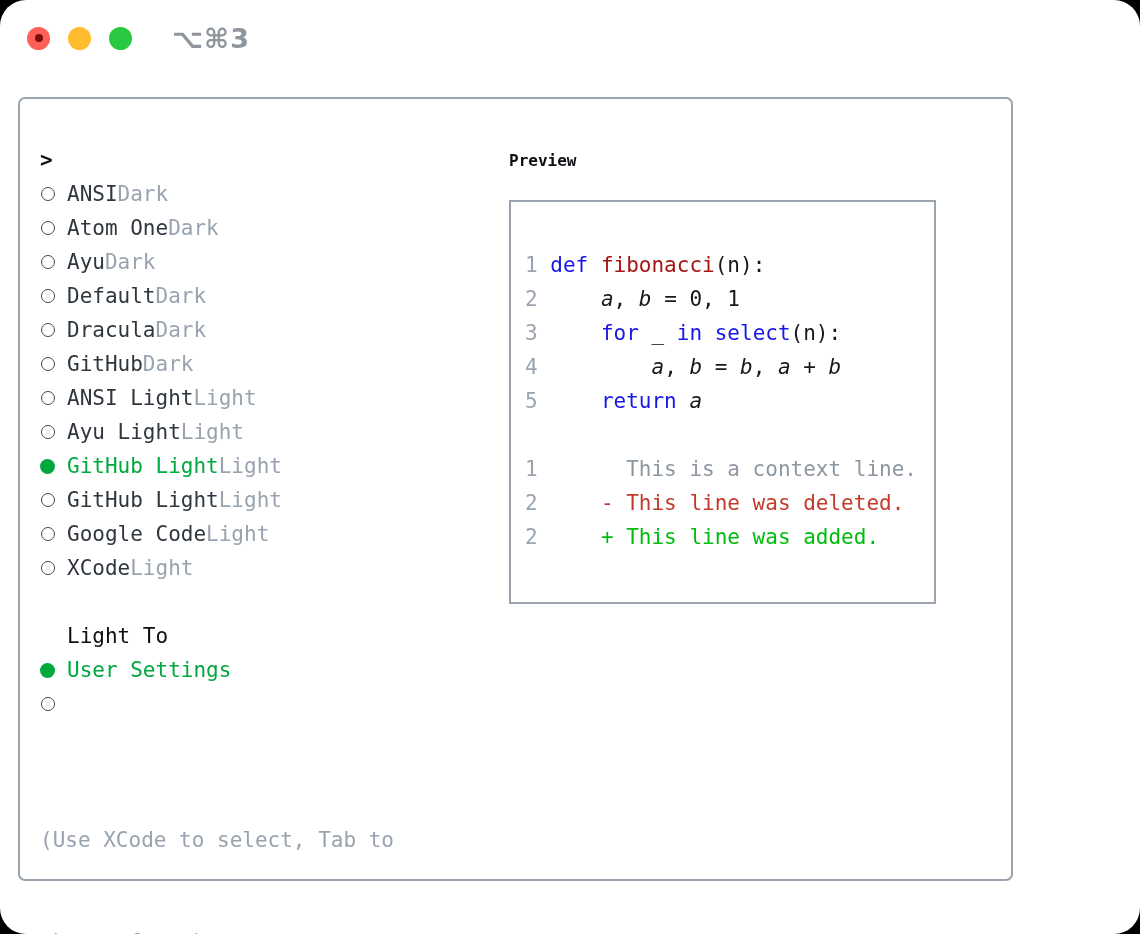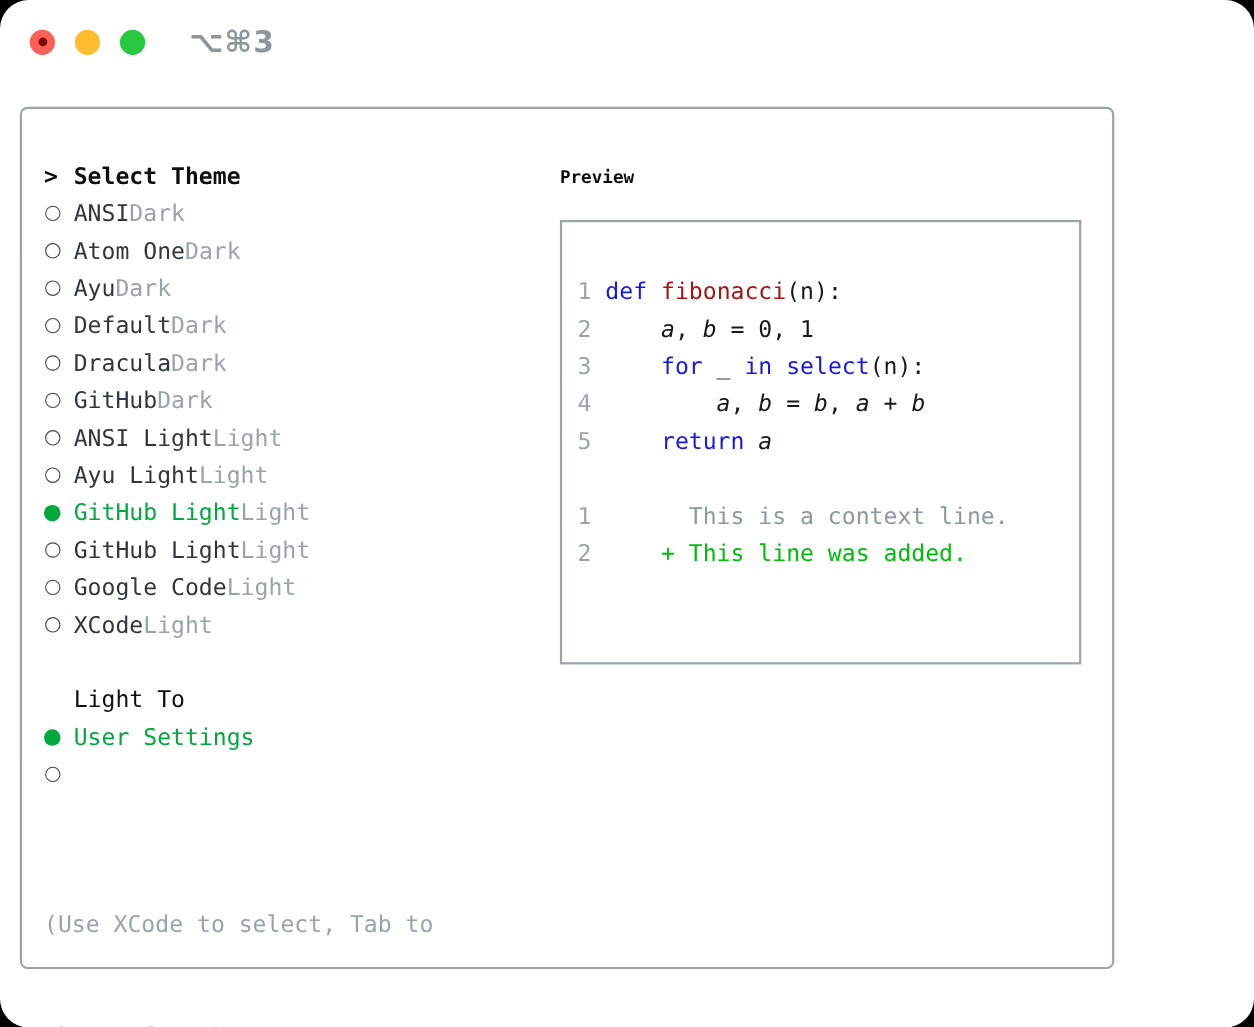--- a/index.html
+++ b/index.html
@@ -119,21 +119,21 @@
     height: 34px;
     display: flex;
     align-items: center;
     font-size: 16px;
     font-weight: bold;
     color: var(--ink-bold, #0c0f12);
   }
   .preview-box {
     position: absolute;
     left: 489px; top: 101px;
-    width: 474px; height: 404px;
+    width: 427px; height: 404px;
     border: 2px solid var(--border-gray, #9aa3ae);
     background: #ffffff;
     box-sizing: border-box;
   }
   .code {
     padding: 46px 12px 0 14px;
     font-size: 21px;
     line-height: 34px;
   }
   .cl { white-space: pre; height: 34px; }
@@ -158,21 +158,20 @@
     <span class="tl yellow"></span>
     <span class="tl green"></span>
     <span class="wtitle">⌥⌘3</span>
   </div>
 
   <div class="panel">
 
     <div class="left-col">
       <div class="row">
         <span class="marker cursor">&gt;</span>
-        <span class="header-text">Select Theme</span>
       </div>
 
       <div id="theme-list">
           <div class="row"><span class="marker"><span class="radio"></span></span><span class="theme-name">ANSI</span> <span class="theme-variant">Dark</span></div>
           <div class="row"><span class="marker"><span class="radio"></span></span><span class="theme-name">Atom One</span> <span class="theme-variant">Dark</span></div>
           <div class="row"><span class="marker"><span class="radio"></span></span><span class="theme-name">Ayu</span> <span class="theme-variant">Dark</span></div>
           <div class="row"><span class="marker"><span class="radio"></span></span><span class="theme-name">Default</span> <span class="theme-variant">Dark</span></div>
           <div class="row"><span class="marker"><span class="radio"></span></span><span class="theme-name">Dracula</span> <span class="theme-variant">Dark</span></div>
           <div class="row"><span class="marker"><span class="radio"></span></span><span class="theme-name">GitHub</span> <span class="theme-variant">Dark</span></div>
           <div class="row"><span class="marker"><span class="radio"></span></span><span class="theme-name">ANSI Light</span> <span class="theme-variant">Light</span></div>
@@ -207,18 +206,19 @@
 
     <div class="preview-box">
       <div class="code" id="code">
           <div class="cl"><span class="num">1</span> <span class="tok-kw">def</span><span class="tok-plain"> </span><span class="tok-fn">fibonacci</span><span class="tok-plain">(n):</span></div>
           <div class="cl"><span class="num">2</span> <span class="tok-plain">    </span><span class="tok-var">a</span><span class="tok-plain">, </span><span class="tok-var">b</span><span class="tok-plain"> = 0, 1</span></div>
           <div class="cl"><span class="num">3</span> <span class="tok-plain">    </span><span class="tok-kw">for</span><span class="tok-plain"> _ </span><span class="tok-kw">in</span><span class="tok-plain"> </span><span class="tok-kw">select</span><span class="tok-plain">(n):</span></div>
           <div class="cl"><span class="num">4</span> <span class="tok-plain">        </span><span class="tok-var">a</span><span class="tok-plain">, </span><span class="tok-var">b</span><span class="tok-plain"> = </span><span class="tok-var">b</span><span class="tok-plain">, </span><span class="tok-var">a</span><span class="tok-plain"> + </span><span class="tok-var">b</span></div>
           <div class="cl"><span class="num">5</span> <span class="tok-plain">    </span><span class="tok-kw">return</span><span class="tok-plain"> </span><span class="tok-var">a</span></div>
           <div class="cl"><span class="num"> </span> </div>
           <div class="cl"><span class="num">1</span> <span class="tok-ctx">      This is a context line.</span></div>
+          <div class="cl"><span class="num">2</span> <span class="tok-del">    - This line was deleted.</span></div>
           <div class="cl"><span class="num">2</span> <span class="tok-add">    + This line was added.</span></div>
         </div>
     </div>
 
   </div>
 </div>
 
 </body></html>

